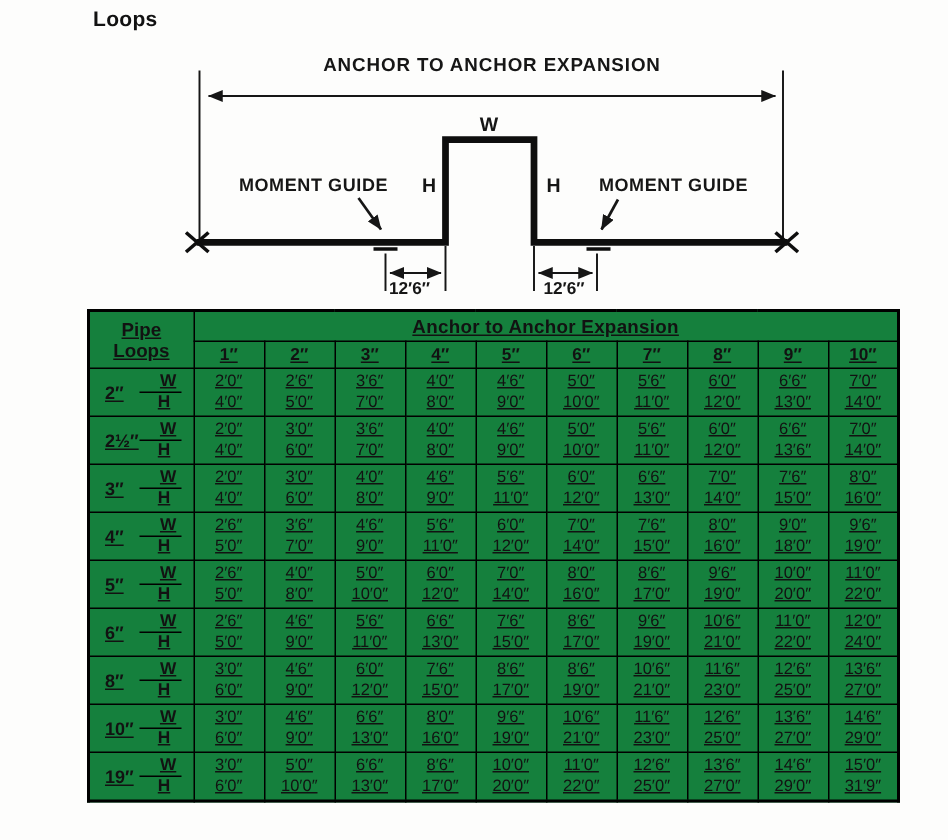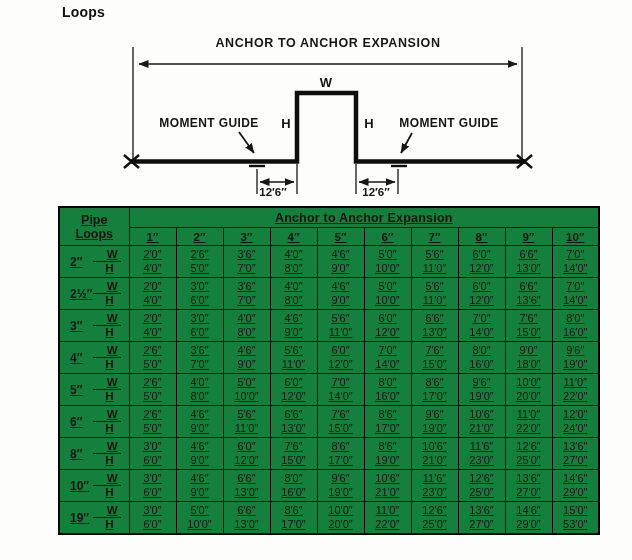--- a/index.html
+++ b/index.html
@@ -582,17 +582,17 @@
         <td class="val">
           <div class="wv">13′6″</div>
           <div class="hv">27′0″</div>
         </td>
         <td class="val">
           <div class="wv">14′6″</div>
           <div class="hv">29′0″</div>
         </td>
         <td class="val">
           <div class="wv">15′0″</div>
-          <div class="hv">53′0″</div>
+          <div class="hv">31′9″</div>
         </td>
       </tr>
     </tbody>
 </table>
 
 </body></html>

